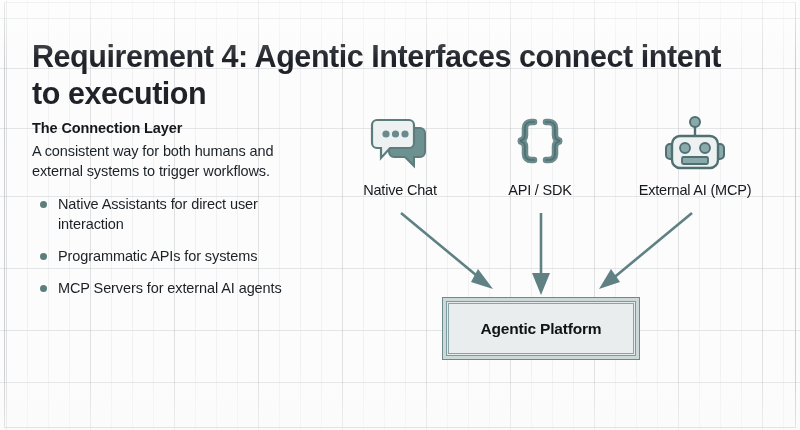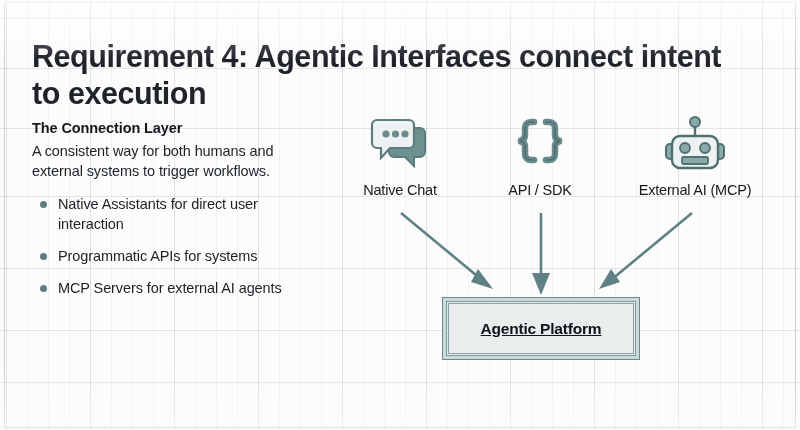--- a/index.html
+++ b/index.html
@@ -163,21 +163,20 @@
     border: 1px solid #89a4a6;
     box-sizing: border-box;
   }
   #platform-label {
     position: relative;
     font-size: 15.5px;
     font-weight: bold;
     color: #111417;
     letter-spacing: -0.2px;
     z-index: 2;
-    text-decoration: underline;
   }
   #arrows {
     position: absolute;
     inset: 0;
     pointer-events: none;
   }
 </style>
 </head>
 <body>
 

